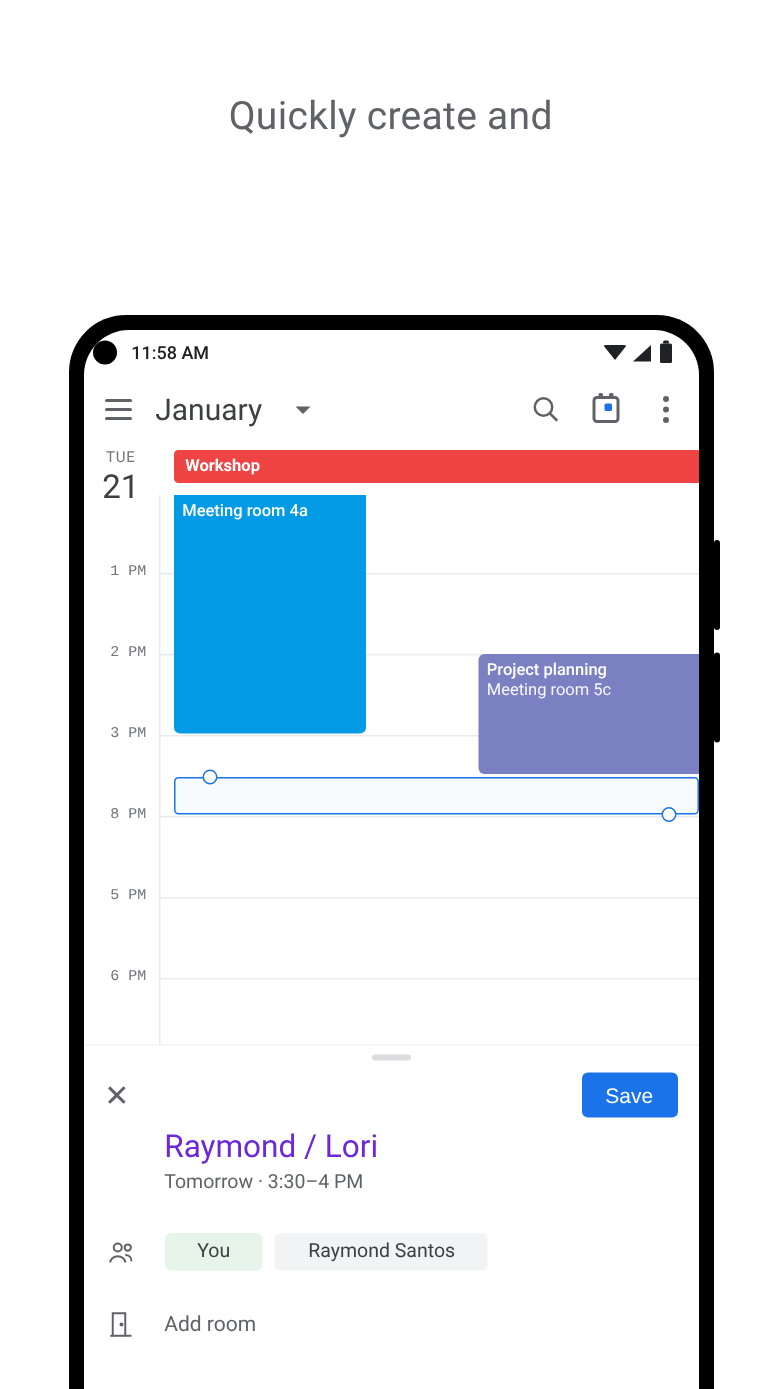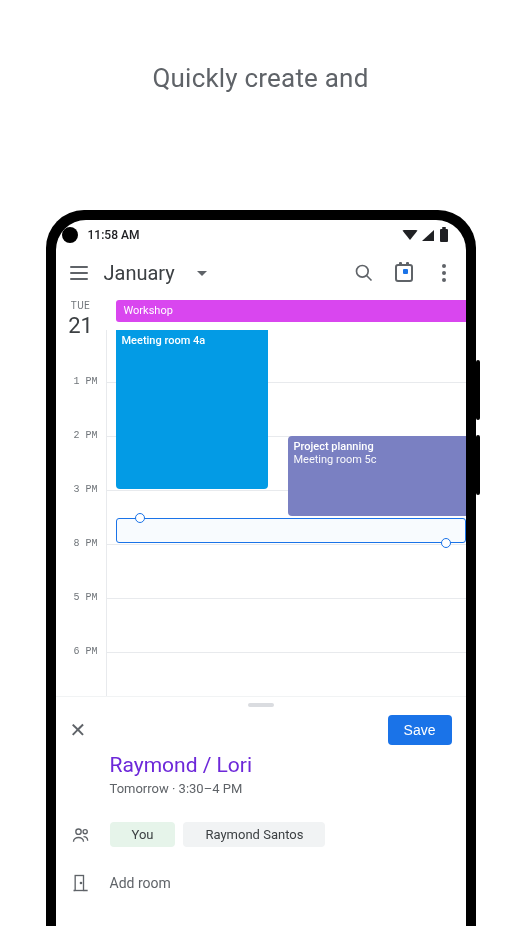--- a/index.html
+++ b/index.html
@@ -118,32 +118,32 @@
     border-top: none;
   }
   .day-col {
     position:absolute; left:0; top:0; width:50px; text-align:center;
     padding-top:4px;
   }
   .day-col .dow{font-size:10px;color:#70757a;letter-spacing:0.5px;}
   .day-col .dnum{font-size:22px;color:#3c4043;margin-top:2px;}
   .allday {
     position:absolute; left:60px; right:0; top:4px; height:22px;
-    background:#d946ef; border-radius:3px 0 0 3px; color:#fff;
-    font-size:11px; font-weight:400; padding:4px 8px;
+    background:#ef4444; border-radius:3px 0 0 3px; color:#fff;
+    font-size:11px; font-weight:700; padding:4px 8px;
   }
   .hour-line{position:absolute;left:50px;right:0;border-top:1px solid #e8eaed;}
   .hour-label{position:absolute;left:0;width:48px;text-align:right;font-size:10px;color:#70757a;transform:translateY(-6px);padding-right:6px;font-family:Liberation Mono, monospace;}
   .vline{position:absolute;left:50px;top:34px;bottom:0;width:1px;background:#e8eaed;}
 
   .event{position:absolute;border-radius:4px;color:#fff;font-size:11px;padding:4px 6px;overflow:hidden;}
   .event .etitle{font-weight:500;}
   .event .eloc{opacity:0.95;}
   .ev-blue{background:#039be5;}
-  .ev-purple{background:#7a80c2;}
+  .ev-purple{background:#7a80c2;margin-left:31px;}
 
   .selection {
     position:absolute; border:1.5px solid #1a73e8; border-radius:3px;
     background: rgba(26,115,232,0.03);
   }
   .sel-handle{position:absolute;width:10px;height:10px;border:1.5px solid #1a73e8;background:#fff;border-radius:50%;}
   .sel-handle.tl{left:18px;top:-6px;}
   .sel-handle.br{right:14px;bottom:-6px;}
 
   
@@ -241,21 +241,21 @@
       <div class="hour-label" style="top:140px">2 PM</div>
       <div class="hour-line" style="top:194px"></div>
       <div class="hour-label" style="top:194px">3 PM</div>
       <div class="hour-line" style="top:248px"></div>
       <div class="hour-label" style="top:248px">8 PM</div>
       <div class="hour-line" style="top:302px"></div>
       <div class="hour-label" style="top:302px">5 PM</div>
       <div class="hour-line" style="top:356px"></div>
       <div class="hour-label" style="top:356px">6 PM</div>
 
-      <div class="event ev-blue" style="left:60px;top:34px;width:152px;height:159px;border-radius:0 0 4px 4px;">
+      <div class="event ev-blue" style="left:60px;top:34px;width:128px;height:159px;border-radius:0 0 4px 4px;">
         <div class="etitle">Meeting room 4a</div>
       </div>
       <div class="event ev-purple" style="left:232px;top:140px;width:178px;height:80px;border-radius:4px 0 0 4px;">
         <div class="etitle">Project planning</div>
         <div class="eloc">Meeting room 5c</div>
       </div>
 
       <div class="selection" style="left:60px;top:222px;right:0;height:25px;">
         <div class="sel-handle tl"></div>
         <div class="sel-handle br"></div>

